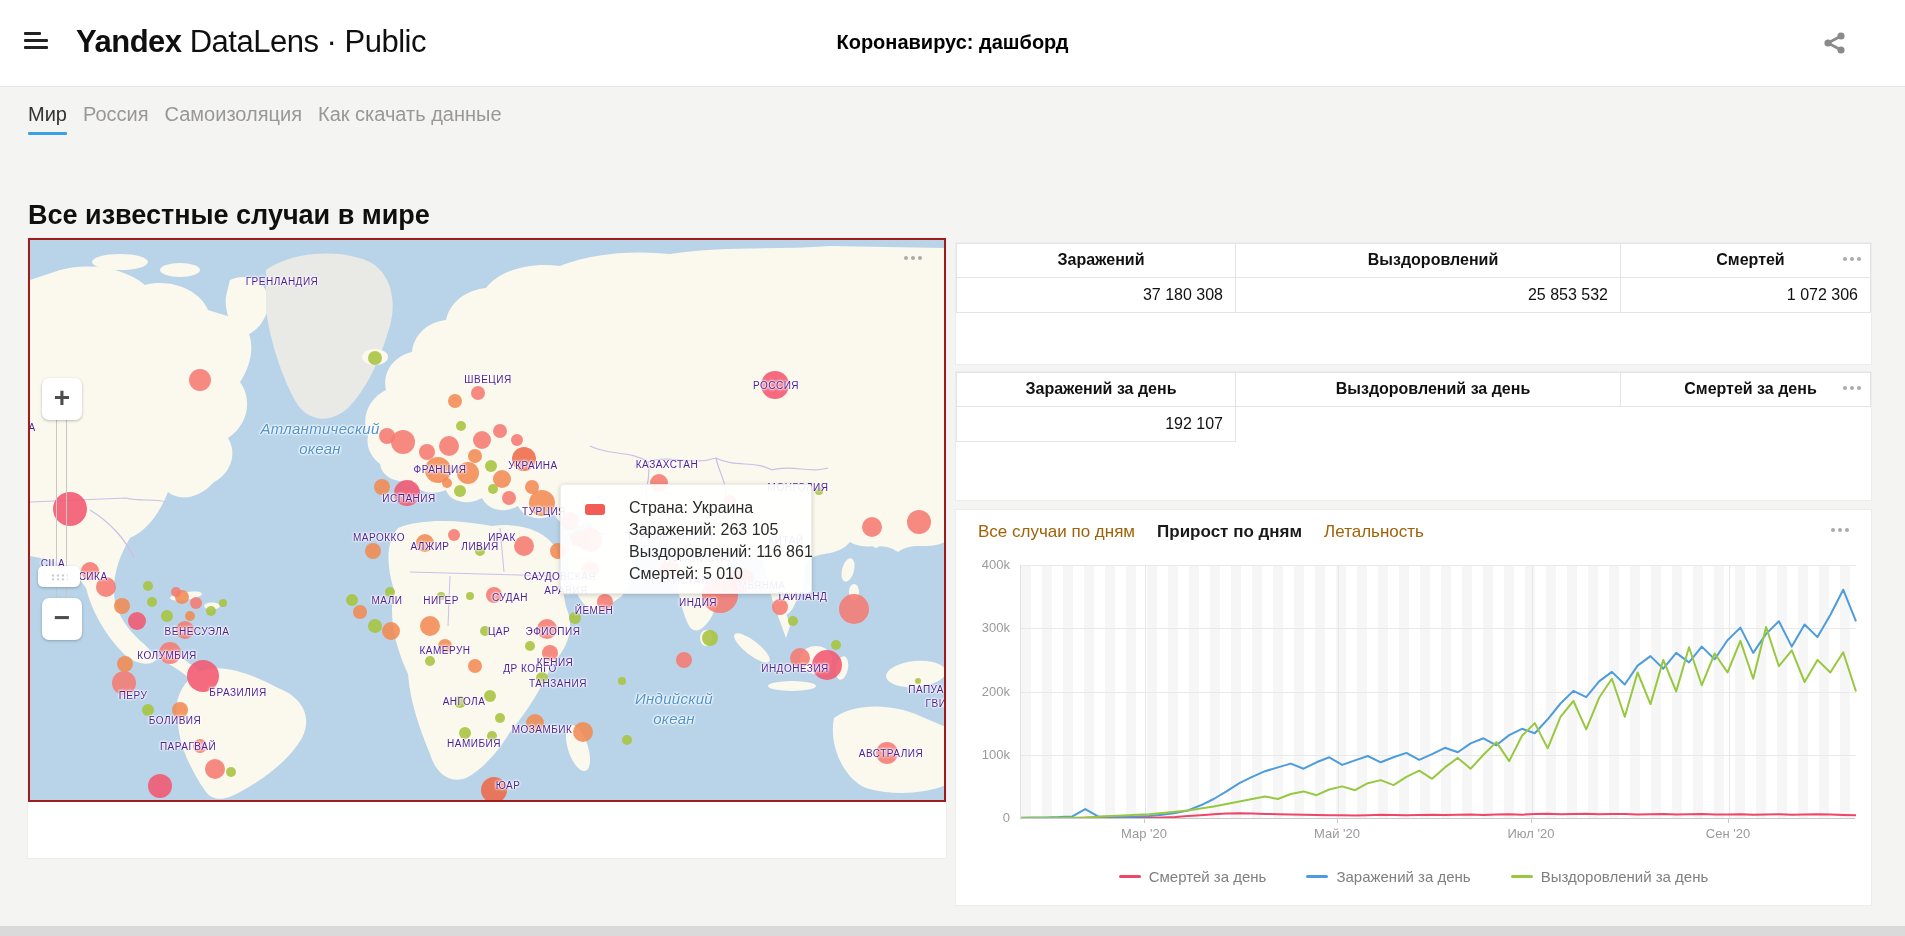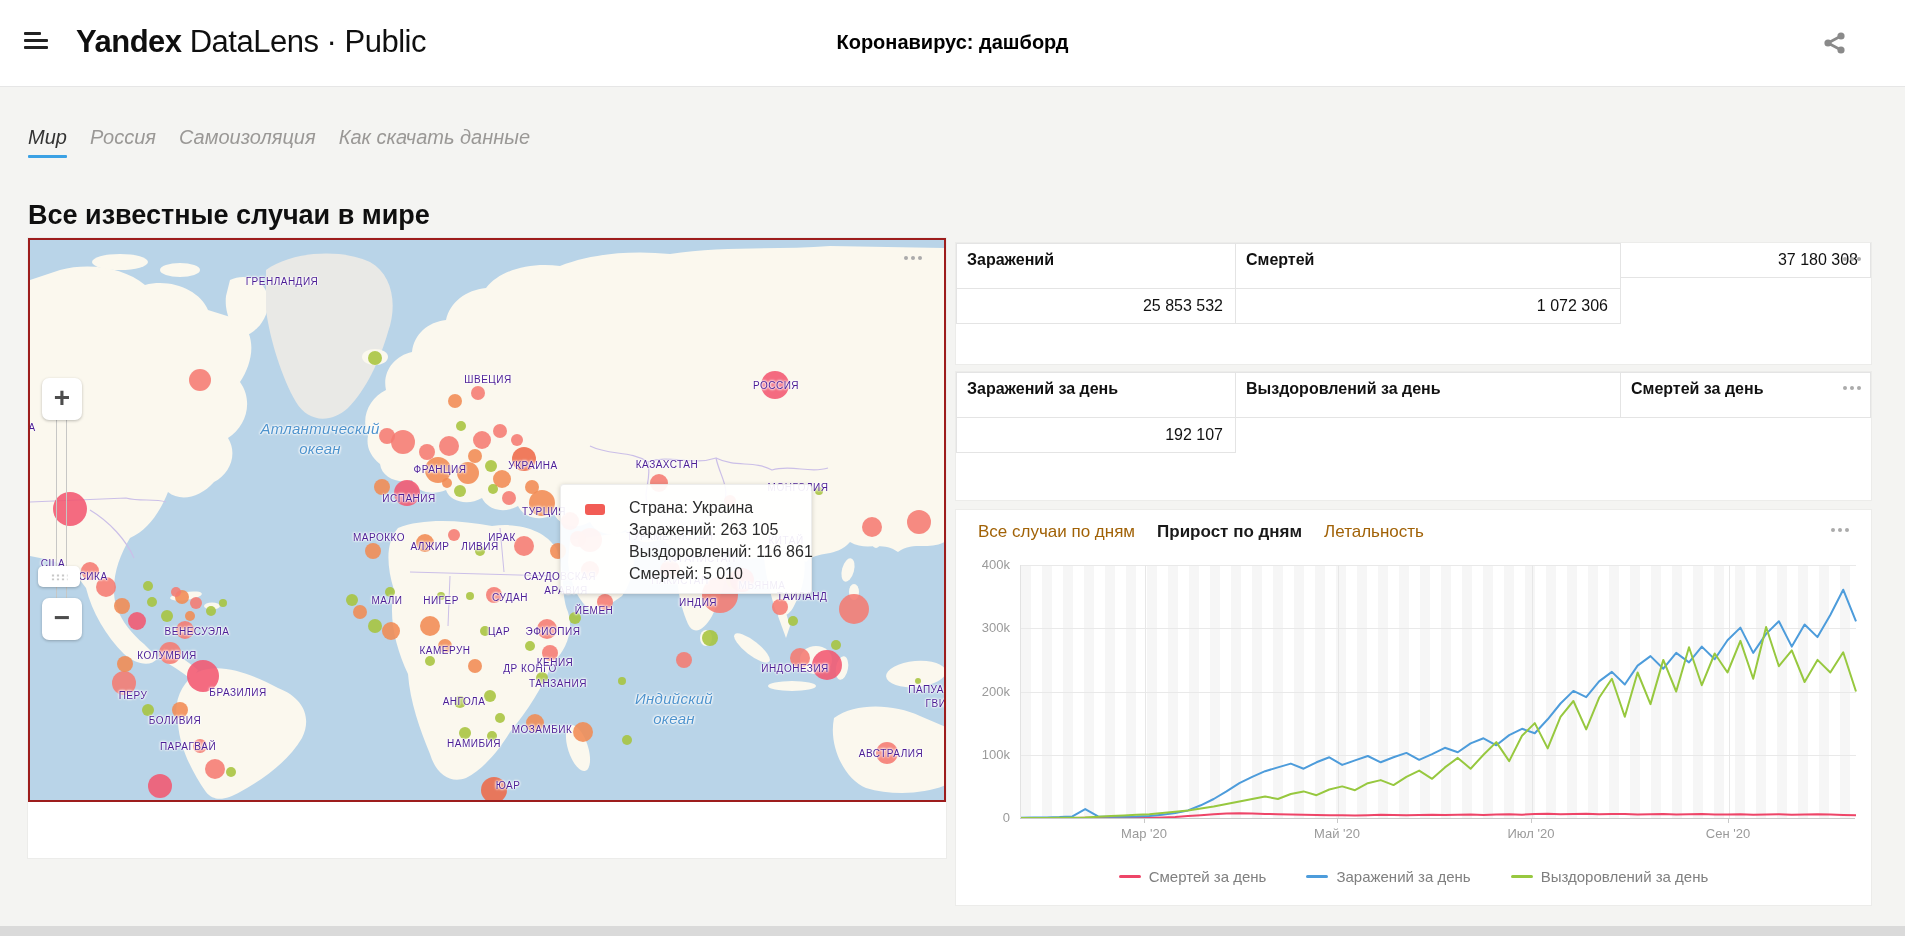--- a/index.html
+++ b/index.html
@@ -14,21 +14,21 @@
   .burger i:nth-child(1){ width:17px; }
   .burger i:nth-child(2){ width:24px; }
   .burger i:nth-child(3){ width:24px; }
   .logo { position:absolute; left:76px; top:24px; font-size:31px; color:#0f0f0f; letter-spacing:-0.5px; white-space:nowrap;text-align:right; }
   .logo .brand { font-weight:700; }
   .logo .light { font-weight:300; }
   .dash-title { position:absolute; left:50%; top:31px; transform:translateX(-50%); font-size:20px; font-weight:700; color:#000; }
   .share-btn { position:absolute; right:55px; top:28px; width:30px; height:30px; cursor:pointer; }
 
   
-  .nav-tabs { position:absolute; left:28px; top:126px; display:flex; gap:23px; z-index:5;font-style:italic; }
+  .nav-tabs { position:absolute; left:28px; top:103px; display:flex; gap:16px; z-index:5; }
   .nav-tabs .tab { font-size:20px; color:#9a9896; cursor:pointer; padding-bottom:9px; position:relative; white-space:nowrap; }
   .nav-tabs .tab.active { color:#333; }
   .nav-tabs .tab.active::after { content:""; position:absolute; left:0; right:0; bottom:0; height:3px; background:#3ba1e4; border-radius:1px; }
 
   .section-title { position:absolute; left:28px; top:200px; font-size:27px; font-weight:700; color:#0f0f0f; }
 
   
   .map-card { position:absolute; left:28px; top:238px; width:918px; height:620px; background:#fff; box-shadow:0 0 0 1px rgba(0,0,0,0.03); }
   .map { position:absolute; left:0; top:0; width:918px; height:564px; background:#b9d4e8; border:2px solid #9d1d1d; overflow:hidden; }
   .map svg.land { position:absolute; left:0; top:0; z-index:0; }
@@ -63,21 +63,21 @@
   .map-menu { position:absolute; right:22px; top:16px; z-index:9; }
 
   
   .right-col { position:absolute; left:956px; top:0; width:915px; height:936px; }
   .card { position:absolute; left:0; width:915px; background:#fff; box-shadow:0 0 0 1px rgba(0,0,0,0.03); }
   .card.t1 { top:243px; height:121px; }
   .card.t2 { top:372px; height:128px; }
   .card.chart { top:510px; height:395px; }
 
   .kpi-table { position:absolute; left:0; top:0; width:915px; display:grid; grid-template-columns:280px 385px 250px; }
-  .kpi-table .cell { border-right:1px solid #e4e4e4; border-bottom:1px solid #e4e4e4; font-size:16px; color:#111; background:#fff; height:46px; line-height:32px; overflow:hidden; }
+  .kpi-table .cell { border-right:1px solid #e4e4e4; border-bottom:1px solid #e4e4e4; font-size:16px; color:#111; background:#fff; height:35px; line-height:32px; overflow:hidden;text-align:center; }
   .kpi-table .cell.h { border-top:1px solid #e4e4e4; font-weight:700; padding-left:10px; position:relative; }
   .kpi-table .cell.v { text-align:right; padding-right:12px; height:35px; line-height:34px; }
   .kpi-table .cell:nth-child(3n+1) { border-left:1px solid #e4e4e4; }
   .tbl-menu { position:absolute; right:10px; top:14px; }
 
   
   .chart-tabs { position:absolute; left:22px; top:12px; display:flex; gap:22px; }
   .chart-tabs .ctab { font-size:17px; color:#a16207; cursor:pointer; white-space:nowrap; }
   .chart-tabs .ctab.active { color:#1a1a1a; font-weight:700; }
   .chart-menu { position:absolute; right:22px; top:18px; }
@@ -368,20 +368,21 @@
           <i></i>
           <i></i>
         </div>
     </div>
   </div>
 
   <div class="right-col">
     <div class="card t1">
       <div class="kpi-table" id="totals-table">
           <div class="cell h">Заражений</div>
+          <div class="cell h">Выздоровлений</div>
           <div class="cell h">Смертей</div>
           <div class="cell v">37 180 308</div>
           <div class="cell v">25 853 532</div>
           <div class="cell v">1 072 306</div>
         </div>
       <div class="menu-dots tbl-menu">
           <i></i>
           <i></i>
           <i></i>
         </div>

